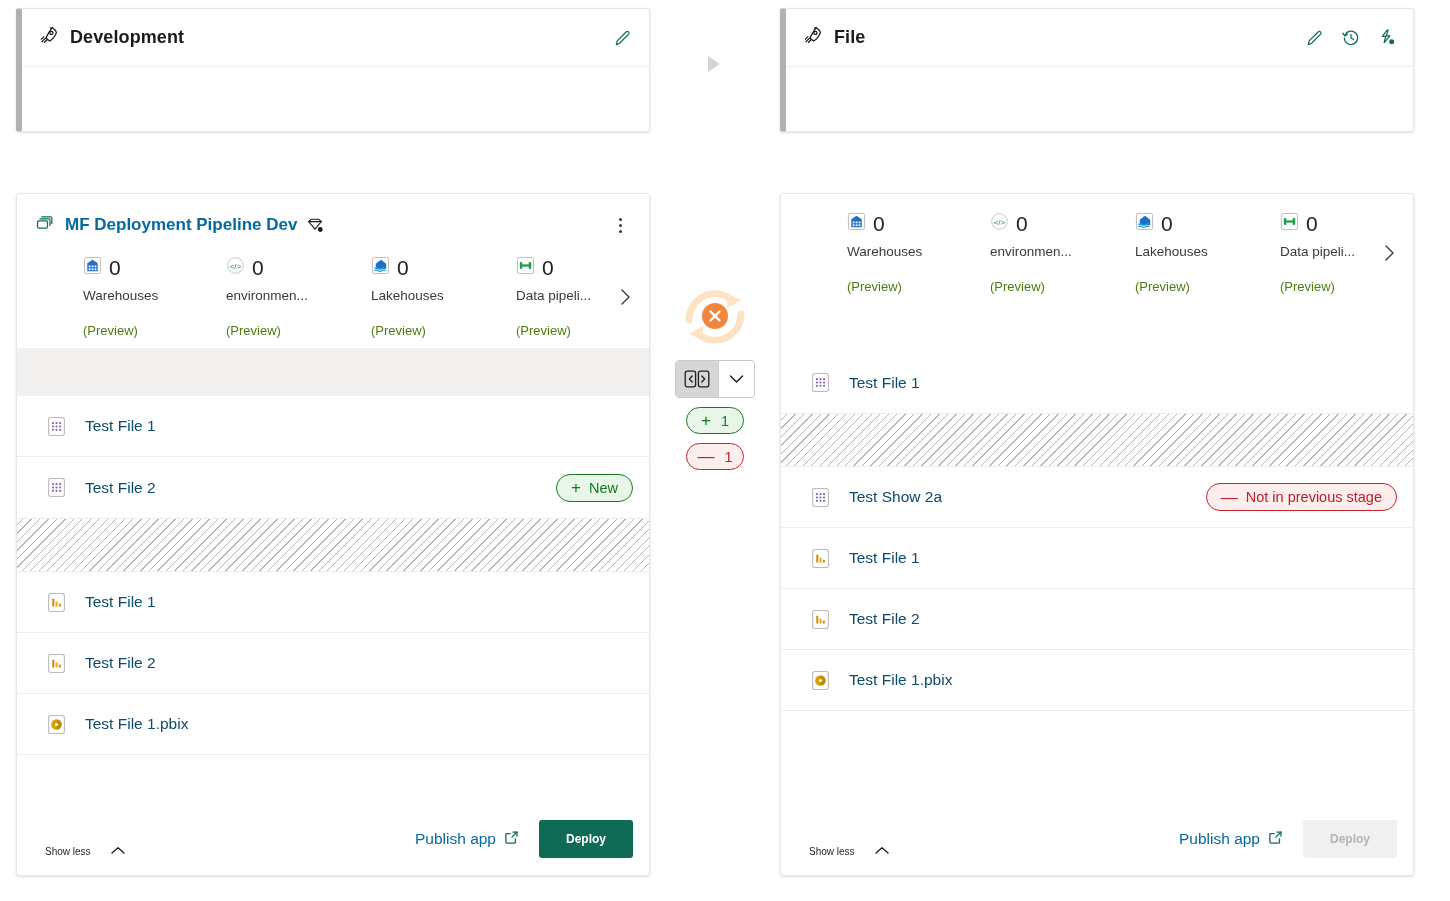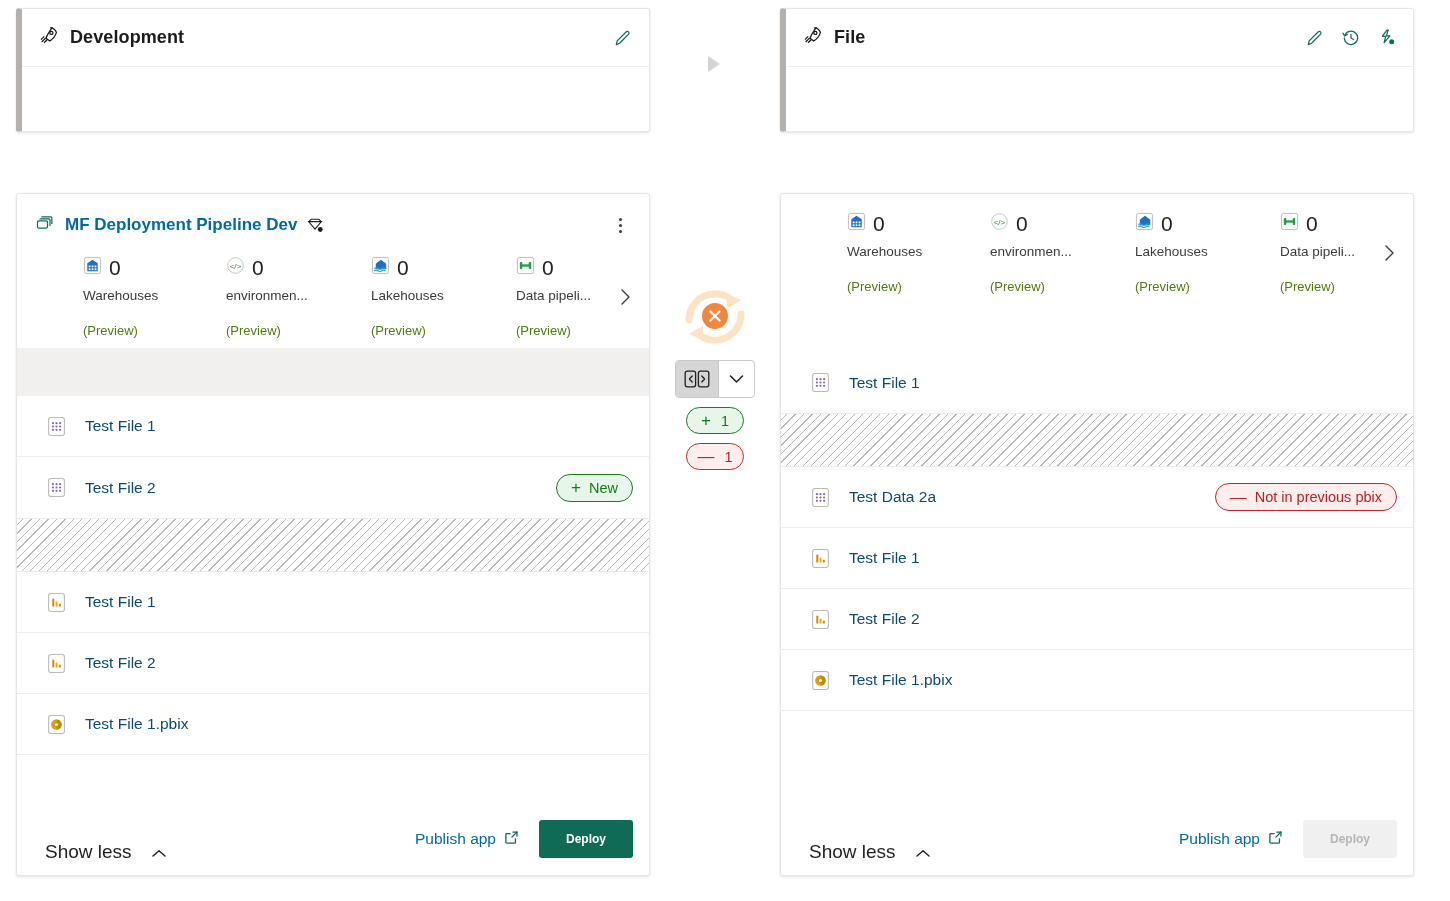--- a/index.html
+++ b/index.html
@@ -179,21 +179,21 @@
   
   .card-footer {
     margin-top: auto;
     height: 72px;
     display: flex;
     align-items: center;
     padding: 0 16px 0 28px;
   }
   .show-less {
     display: inline-flex; align-items: center; gap: 20px;
-    font-size: 19px; color: #1f1f1f; cursor: pointer; margin-top: 25px;
+    font-size: 10px; color: #1f1f1f; cursor: pointer; margin-top: 25px;
   }
   .footer-right { margin-left: auto; display: flex; align-items: center; gap: 20px; }
   .publish-link {
     display: inline-flex; align-items: center; gap: 8px;
     color: #0369a1; font-size: 15.5px; cursor: pointer;
   }
   .deploy-btn {
     height: 38px;
     min-width: 94px;
     padding: 0 16px;
@@ -671,25 +671,25 @@
                 <circle cx="13.4" cy="6.8" r="1.05"></circle>
                 <circle cx="6.6" cy="10" r="1.05"></circle>
                 <circle cx="10" cy="10" r="1.05"></circle>
                 <circle cx="13.4" cy="10" r="1.05"></circle>
                 <circle cx="6.6" cy="13.2" r="1.05"></circle>
                 <circle cx="10" cy="13.2" r="1.05"></circle>
                 <circle cx="13.4" cy="13.2" r="1.05"></circle>
               </g>
             </svg>
         </span>
-        <span class="item-name">Test Data 2a</span>
+        <span class="item-name">Test Show 2a</span>
         <span class="item-badge">
           <span class="badge badge-missing">
             <span class="badge-sign">—</span>
-            <span>Not in previous pbix</span>
+            <span>Not in previous stage</span>
           </span>
         </span>
       </div>
 
       <div class="item-row">
         <span class="item-icon">
           <svg width="21" height="21" viewBox="0 0 20 20">
               <rect x="2.5" y="1.5" width="15" height="17" rx="2" fill="#fff" stroke="#b9b9b9"></rect>
               <rect x="6" y="6.4" width="1.9" height="7.4" fill="#d18700"></rect>
               <rect x="9.1" y="9.2" width="1.9" height="4.6" fill="#f0a800"></rect>

